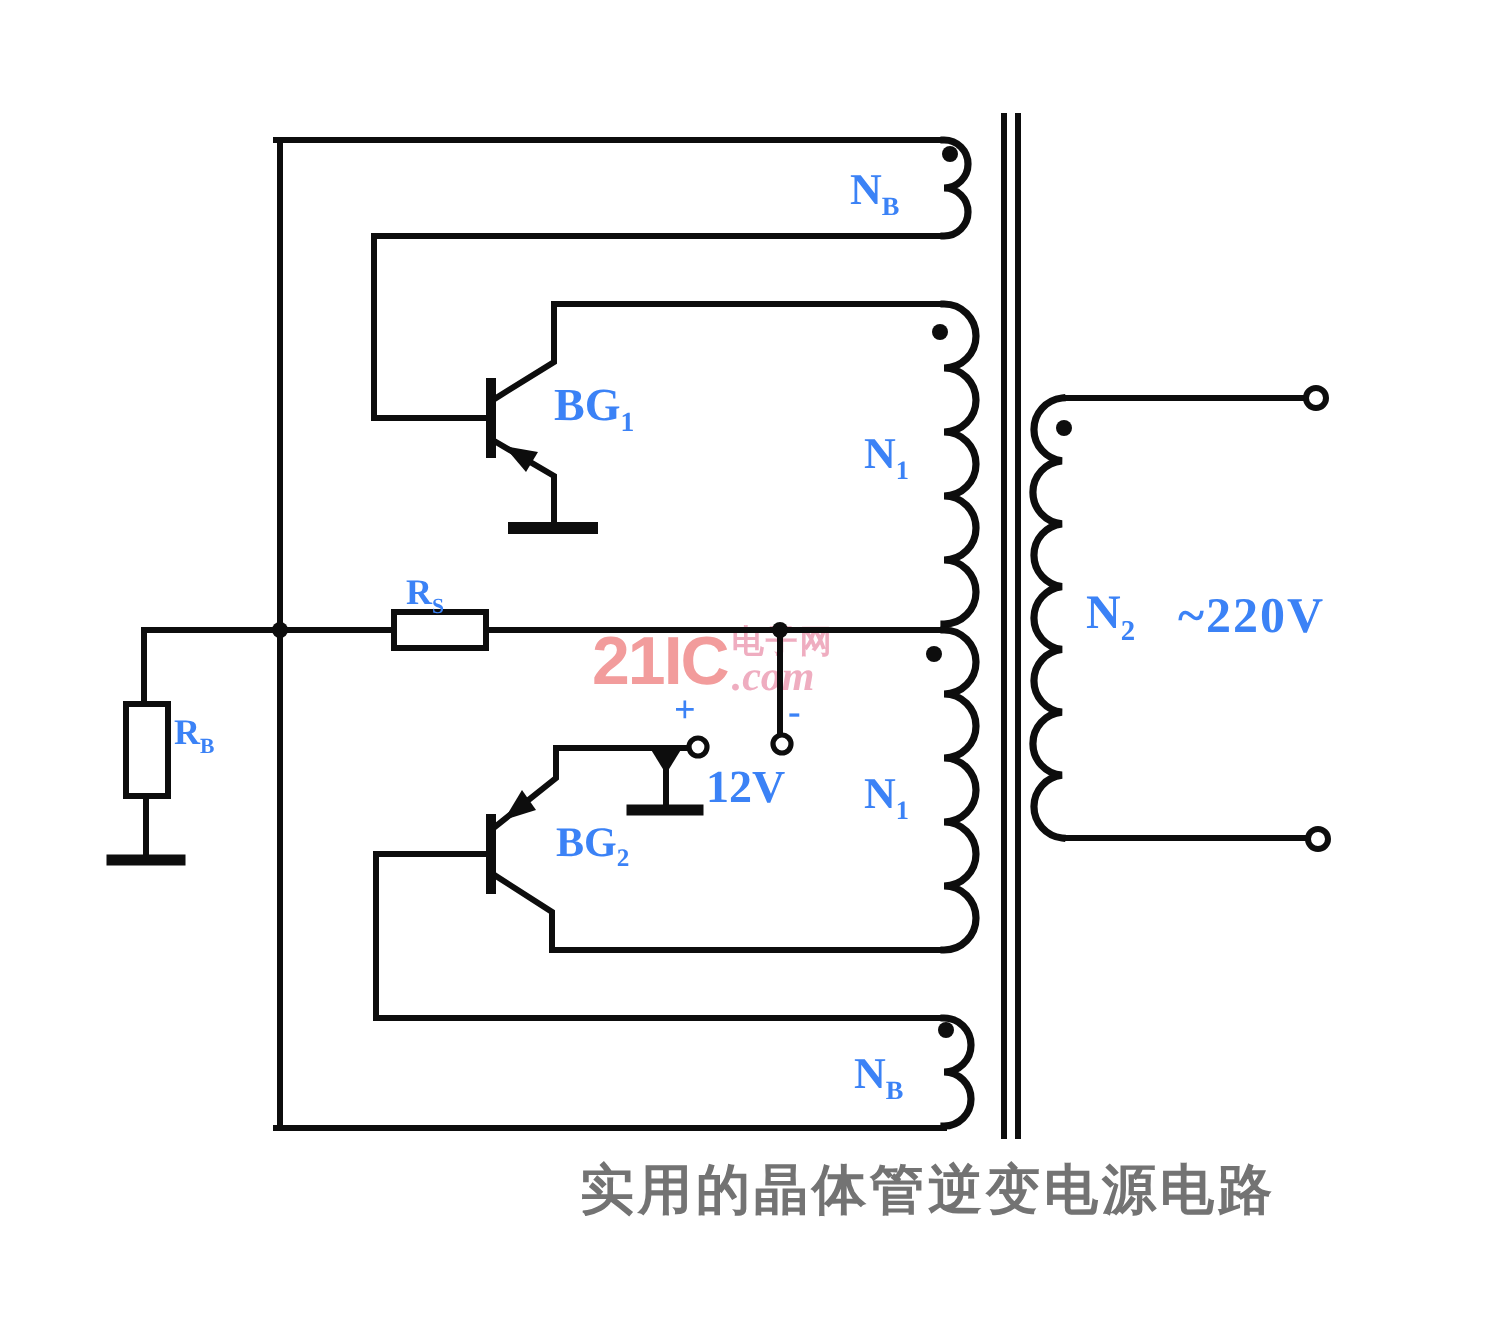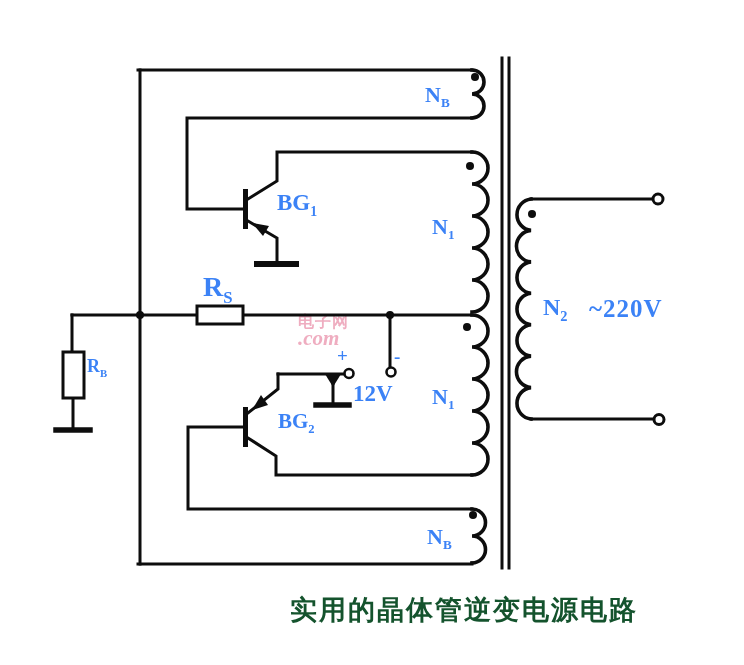--- a/index.html
+++ b/index.html
@@ -1,38 +1,39 @@
 <!DOCTYPE html>
 <html><head>
 <meta charset="utf-8">
 <style>
   html,body{margin:0;padding:0;background:#ffffff;}
   #stage{position:relative;width:744px;height:665px;background:#ffffff;overflow:hidden;
          font-family:"Liberation Serif","DejaVu Serif",serif;}
   #schematic{position:absolute;left:0;top:0;z-index:2;}
   .lbl{position:absolute;z-index:3;color:#3b82f6;font-weight:bold;line-height:1;white-space:nowrap;}
   .lbl sub{font-size:60%;font-weight:bold;}
-  #caption{position:absolute;left:290px;top:592px;z-index:3;color:#14532d;
+  #caption{position:absolute;left:290px;top:577px;z-index:3;color:#737373;
            font-size:27px;font-weight:600;letter-spacing:2px;
            font-family:"Liberation Serif","DejaVu Serif",serif;}
   
   #watermark{position:absolute;left:296px;top:314px;z-index:1;display:flex;align-items:flex-start;}
   #wm-brand{font-family:"Liberation Sans","DejaVu Sans",sans-serif;font-weight:bold;
             font-size:34px;line-height:1;color:#f29c9c;letter-spacing:-1px;}
   #wm-right{display:flex;flex-direction:column;margin-left:2px;}
   #wm-cn{font-size:16px;line-height:1;color:#efadc0;font-weight:bold;letter-spacing:1px;}
   #wm-domain{font-size:21px;line-height:1;color:#efadc0;font-style:italic;font-weight:bold;
              font-family:"Liberation Serif",serif;margin-top:-2px;}
 </style>
 </head>
 <body>
 
 <div id="stage">
 
   <div id="watermark">
+    <span id="wm-brand">21IC</span>
     <span id="wm-right">
       <span id="wm-cn">电子网</span>
       <span id="wm-domain">.com</span>
     </span>
   </div>
 
   <svg id="schematic" width="744" height="665" viewBox="0 0 744 665" fill="none" stroke="#0d0d0d" stroke-width="3" stroke-linecap="square" stroke-linejoin="miter">
 
     <g>
       <path d="M140,70 V564"></path>
@@ -167,21 +168,21 @@
   </div>
   <div class="lbl" style="left:589px;top:296px;font-size:25px;letter-spacing:1px">
     <span>~220V</span>
   </div>
   <div class="lbl" style="left:277px;top:191px;font-size:23px">
     <span>BG</span><sub>1</sub>
   </div>
   <div class="lbl" style="left:278px;top:411px;font-size:21px">
     <span>BG</span><sub>2</sub>
   </div>
-  <div class="lbl" style="left:203px;top:273px;font-size:28px">
+  <div class="lbl" style="left:203px;top:287px;font-size:18px">
     <span>R</span><sub>S</sub>
   </div>
   <div class="lbl" style="left:87px;top:357px;font-size:18px">
     <span>R</span><sub>B</sub>
   </div>
   <div class="lbl" style="left:353px;top:382px;font-size:23px">
     <span>12V</span>
   </div>
   <div class="lbl" style="left:337px;top:346px;font-size:19px">
     <span>+</span>

